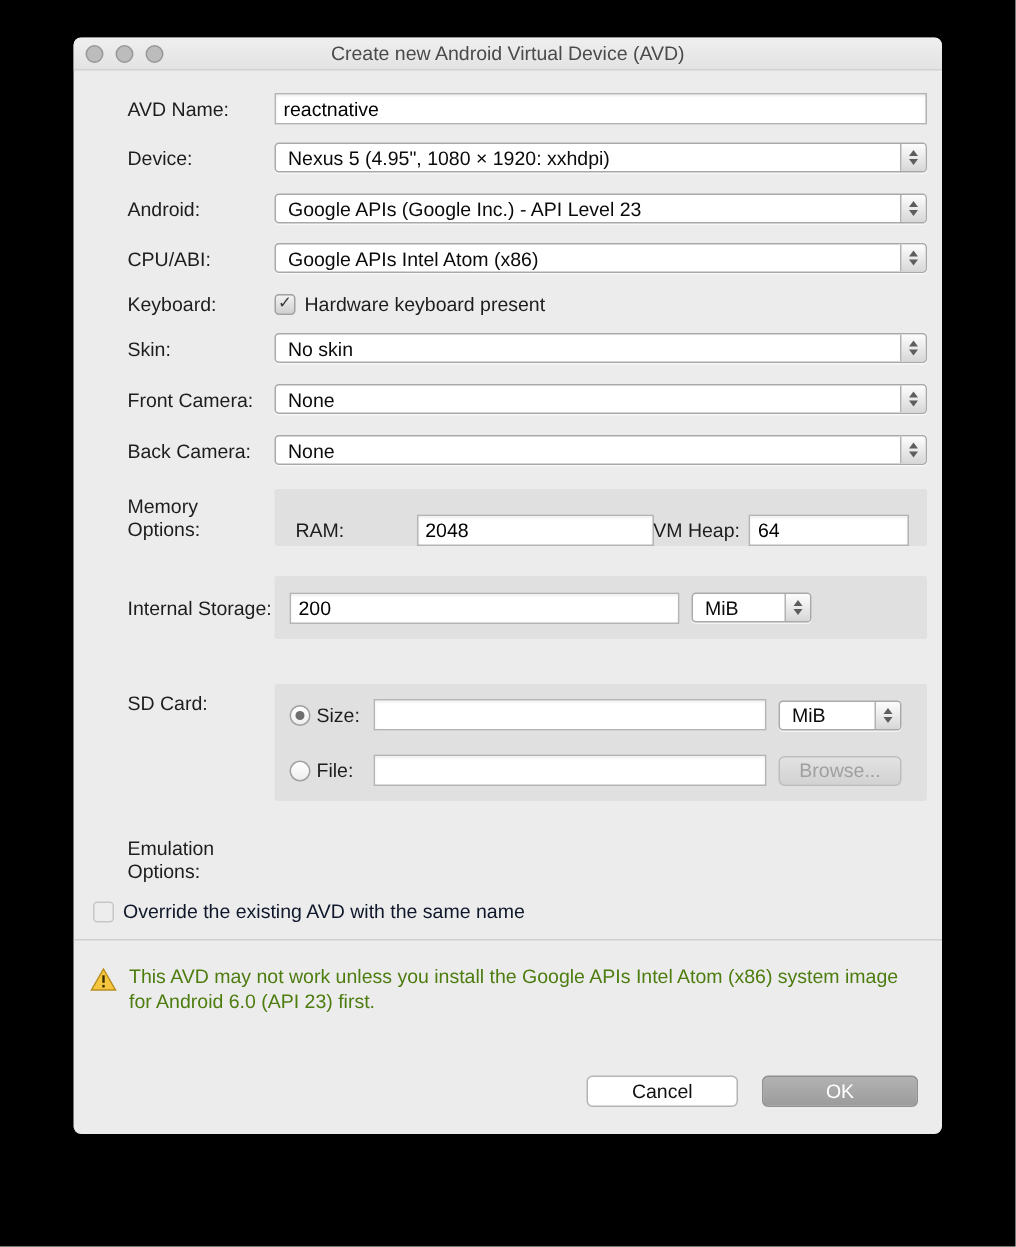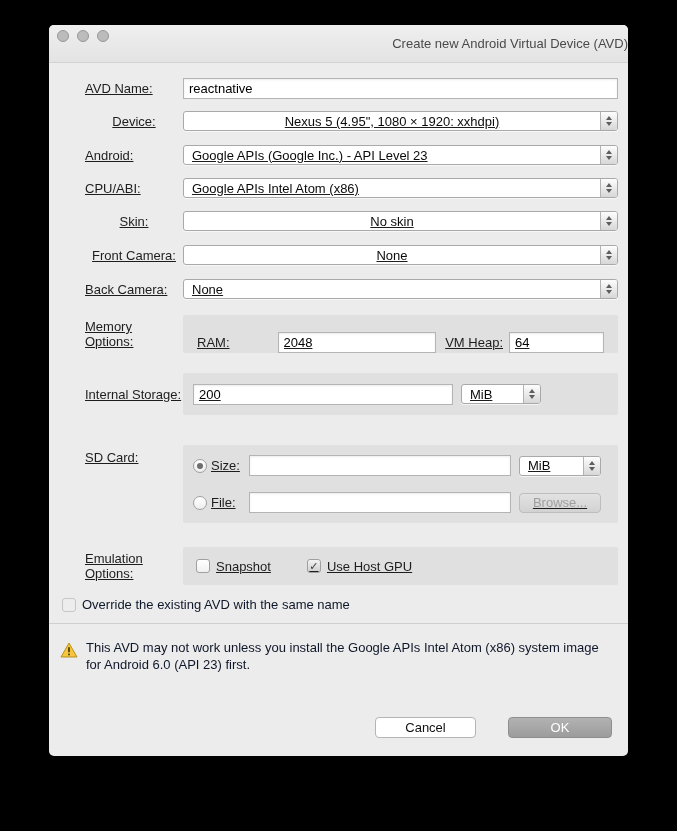--- a/index.html
+++ b/index.html
@@ -13,36 +13,36 @@
   .window {
     width: 579px; height: 731px;
     margin: 25px 49px;
     background: #ececec;
     border-radius: 5px;
     overflow: hidden;
     box-shadow: 0 18px 45px rgba(0,0,0,.7);
     display: flex; flex-direction: column;
   }
   .titlebar {
-    height: 38px; flex-shrink: 0;
+    height: 22px; flex-shrink: 0;
     background: linear-gradient(#efefef, #e3e3e3);
     border-bottom: 1px solid #d2d2d2;
     position: relative;
-    display: flex; align-items: center; justify-content: flex-end;
+    display: flex; align-items: center; justify-content: center;
   }
   .lights { position: absolute; left: 8px; top: 5px; display: flex; gap: 8px; }
   .light {
     width: 12px; height: 12px; border-radius: 50%;
     background: #bcbcbc; border: 1px solid #979797; display: inline-block;
   }
   .title { font-size: 13px; color: #4a4a4a; }
 
   .content { flex: 1; display: flex; flex-direction: column; padding-top: 15px; }
 
-  .row { display: flex; align-items: center; text-decoration: underline; }
+  .row { display: flex; align-items: center; }
   .row.top { align-items: flex-start; }
   .row.top .lbl { padding-top: 5px; }
   .lbl { width: 134px; padding-left: 36px; flex-shrink: 0; color: #1d1d1d; }
   .ctl { flex: 1; margin-right: 10px; min-width: 0; }
 
   .text-input {
     width: 100%; height: 21px;
     border: 1px solid #b4b4b4; background: #fff;
     font: 13px "Liberation Sans", "DejaVu Sans", sans-serif;
     padding: 0 5px; color: #000;
@@ -92,21 +92,21 @@
     display: flex; align-items: center;
   }
   .panel.memory { height: 38px; padding: 0 14px; justify-content: space-between; align-items: flex-end; }
   .panel.storage { height: 42px; padding: 0 10px; }
   .panel.sdcard { height: 78px; padding: 10px; flex-direction: column; justify-content: space-between; align-items: stretch; }
   .panel.emulation { height: 38px; padding: 0 13px; justify-content: flex-start; }
 
   .inline-group { display: flex; align-items: center; }
   .mini-label { margin-right: 6px; white-space: nowrap; }
   .ram-input { width: 158px; margin-left: 42px; }
-  .vmheap-input { width: 95px; }
+  .vmheap-input { width: 107px; }
   .storage-input { width: 260px; }
   .unit-popup { width: 80px; margin-left: 8px; flex-shrink: 0; }
   .sd-row { display: flex; align-items: center; height: 21px; }
   .sd-radio-label { width: 38px; margin-left: 4px; }
   .sd-input { width: 262px; }
   .sd-unit { width: 82px; margin-left: 8px; flex-shrink: 0; }
   .browse-btn {
     width: 82px; height: 20px; margin-left: 8px; flex-shrink: 0;
     border: 1px solid #bdbdbd; border-radius: 4px;
     background: linear-gradient(#e2e2e2, #d2d2d2);
@@ -114,39 +114,39 @@
     text-align: center; line-height: 18px;
   }
   .emu-group-2 { margin-left: 36px; }
 
   .override-row { display: flex; align-items: center; padding-left: 13px; }
   .override-row .cb-label { color: #0f172a; }
 
   .divider { height: 1px; background: #cfcfcf; width: 100%; }
 
   .warning-block { display: flex; align-items: flex-start; padding: 8px 16px 0 11px; gap: 8px; }
-  .warning-text { color: #0f172a; line-height: 1.3; }
+  .warning-text { color: #4d7c0f; line-height: 1.3; }
 
   .btn-row {
     margin-top: auto;
-    display: flex; justify-content: flex-end; gap: 32px;
+    display: flex; justify-content: flex-end; gap: 16px;
     padding: 0 16px 18px 0;
   }
   .btn {
     height: 21px; border-radius: 4px;
     font: 13px "Liberation Sans", sans-serif;
     display: flex; align-items: center; justify-content: center;
   }
   .btn.cancel { width: 101px; background: #ffffff; border: 1px solid #b4b4b4; color: #111; }
   .btn.ok { width: 104px; background: linear-gradient(#b2b2b2, #9c9c9c); border: 1px solid #8f8f8f; color: #ffffff; }
 
   
   .mb12 { margin-bottom: 12px; }
   .mb13 { margin-bottom: 13px; }
-  .mb14 { margin-bottom: 14px; text-align: center; }
+  .mb14 { margin-bottom: 14px; }
   .mb16 { margin-bottom: 16px; }
   .mb18 { margin-bottom: 18px; }
   .mb20 { margin-bottom: 20px; }
   .mb24 { margin-bottom: 24px; margin-top: 12px; }
   .mb11 { margin-bottom: 11px; }
   .mb8 { margin-bottom: 8px; }
 </style>
 </head>
 <body>
 
@@ -202,20 +202,27 @@
         <div class="popup">
           <span class="popup-value">Google APIs Intel Atom (x86)</span>
           <span class="stepper">
               <i class="tu"></i>
               <i class="td"></i>
             </span>
         </div>
       </div>
     </div>
 
+    <div class="row mb12">
+      <label class="lbl">Keyboard:</label>
+      <div class="ctl inline-group">
+        <span class="cb checked"></span>
+        <span class="cb-label">Hardware keyboard present</span>
+      </div>
+    </div>
 
     <div class="row mb14">
       <label class="lbl">Skin:</label>
       <div class="ctl">
         <div class="popup">
           <span class="popup-value">No skin</span>
           <span class="stepper">
               <i class="tu"></i>
               <i class="td"></i>
             </span>
@@ -302,32 +309,20 @@
             <span class="sd-radio-label">File:</span>
             <input type="text" class="text-input sd-input" value="" style="">
             <div class="browse-btn">Browse...</div>
           </div>
         </div>
       </div>
     </div>
 
     <div class="row mb12">
       <label class="lbl">Emulation Options:</label>
-      <div class="ctl">
-        <div class="panel emulation">
-          <div class="inline-group">
-            <span class="cb"></span>
-            <span class="cb-label">Snapshot</span>
-          </div>
-          <div class="inline-group emu-group-2">
-            <span class="cb checked"></span>
-            <span class="cb-label">Use Host GPU</span>
-          </div>
-        </div>
-      </div>
     </div>
 
     <div class="override-row mb11">
       <span class="cb disabled"></span>
       <span class="cb-label">Override the existing AVD with the same name</span>
     </div>
 
     <div class="divider mb8"></div>
 
     <div class="warning-block">

